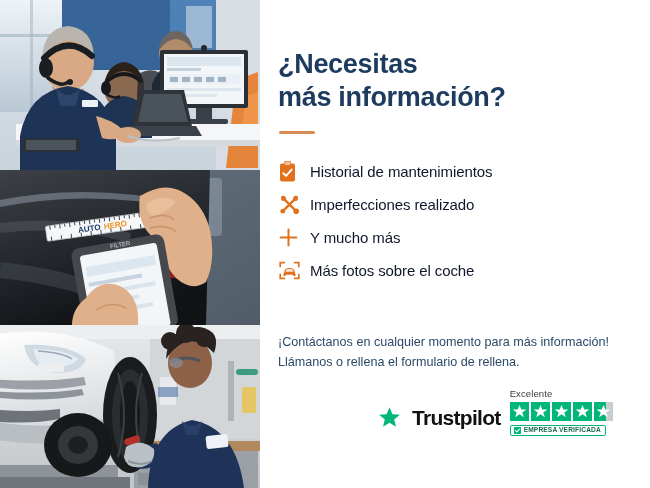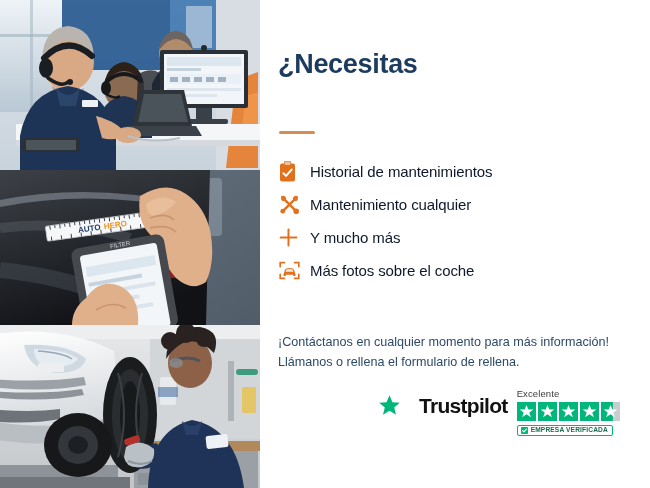--- a/index.html
+++ b/index.html
@@ -127,22 +127,22 @@
     position: absolute;
     left: 118px;
     top: 388px;
     display: flex;
     align-items: flex-end;
     gap: 9px;
   }
   .tp-logo {
     display: flex;
     align-items: center;
-    gap: 18px;
-    margin-bottom: 19px;
+    gap: 11px;
+    margin-bottom: 7px;
     justify-content: space-between;
   }
   .tp-logo-text {
     font-size: 21px;
     font-weight: bold;
     color: #121212;
     letter-spacing: -0.7px;
     line-height: 1;
   }
   .tp-rating { display: flex; flex-direction: column; align-items: flex-start; }
@@ -426,20 +426,21 @@
 
         <rect x="124" y="112" width="16" height="7" rx="3" fill="#b4322c" transform="rotate(-18 132 115)"></rect>
       </svg>
     </div>
   </div>
 
   <div class="panel">
 
     <h1 class="headline">
       <span class="line">¿Necesitas</span>
+      <span class="line">más información?</span>
     </h1>
 
     <div class="rule"></div>
 
     <ul class="features">
 
       <li class="feature">
         <span class="feature-icon">
           <svg width="17" height="21" viewBox="0 0 17 21" aria-hidden="true">
             <rect x="1" y="2.5" width="15" height="18" rx="2" fill="#e2711d"></rect>
@@ -457,21 +458,21 @@
             <g stroke="#e2711d" stroke-width="2.4" stroke-linecap="round">
               <line x1="3.6" y1="3.6" x2="17.4" y2="17.4"></line>
               <line x1="17.4" y1="3.6" x2="3.6" y2="17.4"></line>
             </g>
             <path d="M2.2 2.2 q3.4 -1.4 4.6 1.2 q1 2.4 -1.2 3.4 q-2.6 1 -3.4 -1.4 Z" fill="#e2711d"></path>
             <path d="M18.8 2.2 q-3.4 -1.4 -4.6 1.2 q-1 2.4 1.2 3.4 q2.6 1 3.4 -1.4 Z" fill="#e2711d"></path>
             <circle cx="17.2" cy="17.2" r="2.8" fill="#e2711d"></circle>
             <circle cx="3.8" cy="17.2" r="2.4" fill="#e2711d"></circle>
           </svg>
         </span>
-        <span class="feature-label">Mantenimiento cualquier</span>
+        <span class="feature-label">Imperfecciones realizado</span>
       </li>
 
 
       <li class="feature">
         <span class="feature-icon">
           <svg width="19" height="19" viewBox="0 0 19 19" aria-hidden="true">
             <g stroke="#e2711d" stroke-width="2" stroke-linecap="round">
               <line x1="9.5" y1="1.6" x2="9.5" y2="17.4"></line>
               <line x1="1.6" y1="9.5" x2="17.4" y2="9.5"></line>
             </g>

